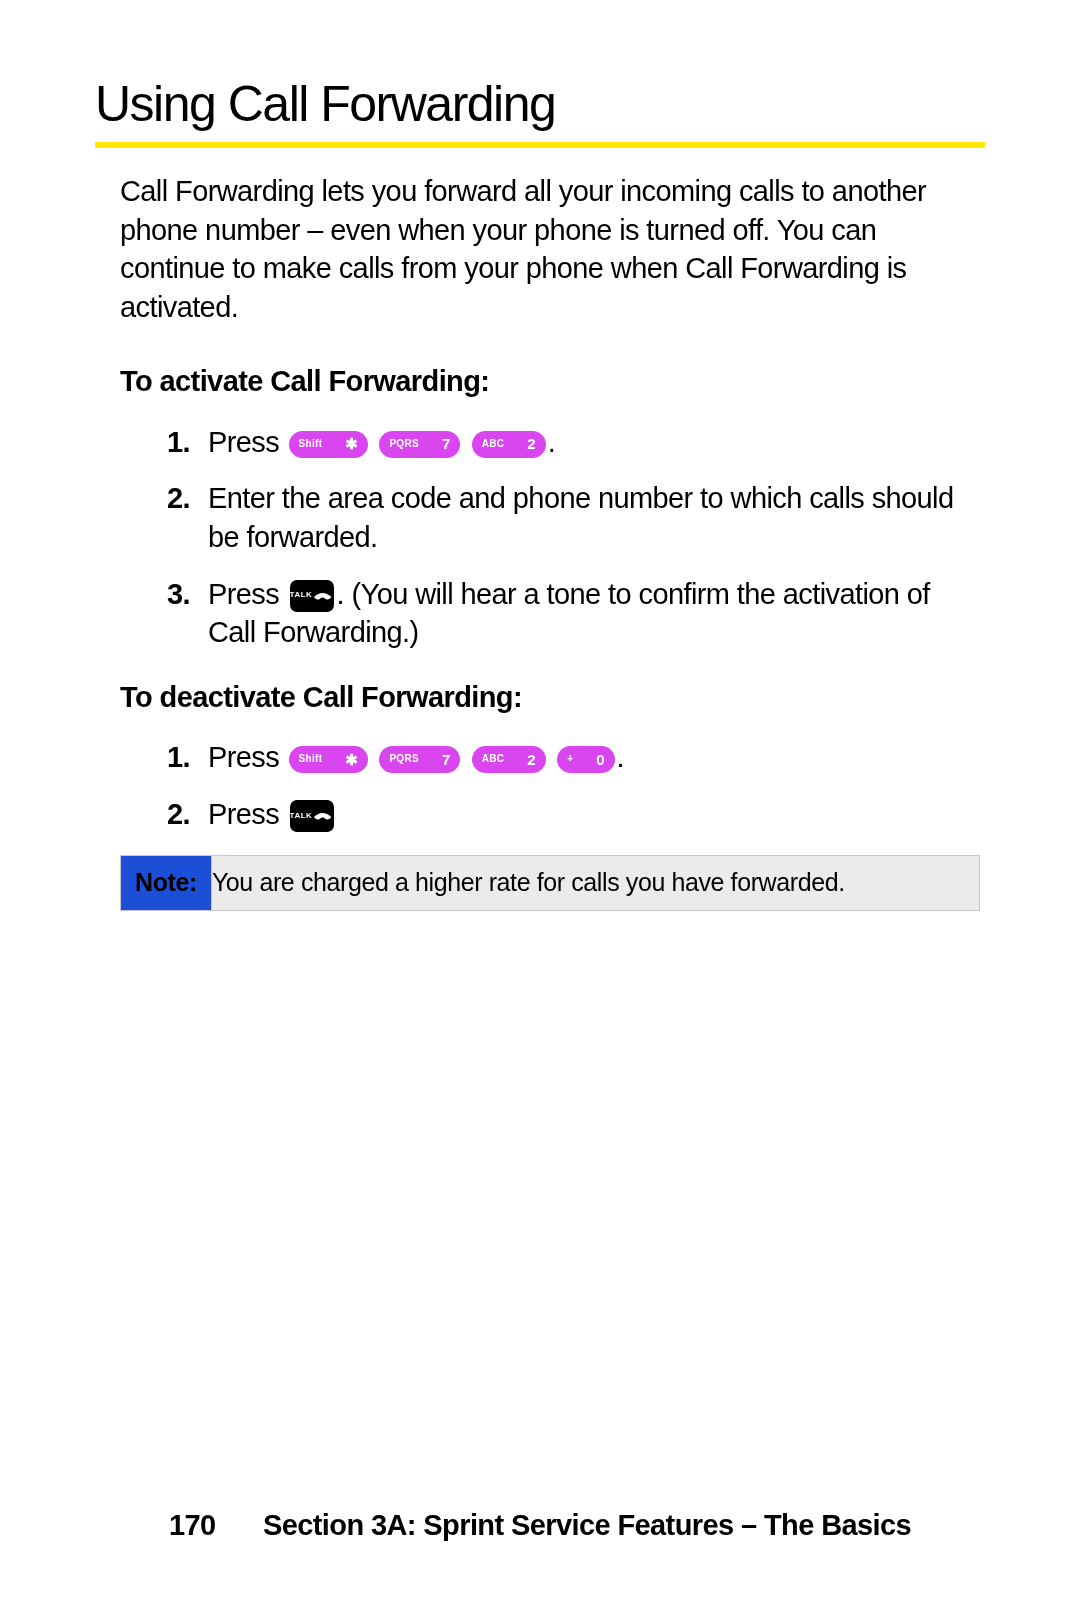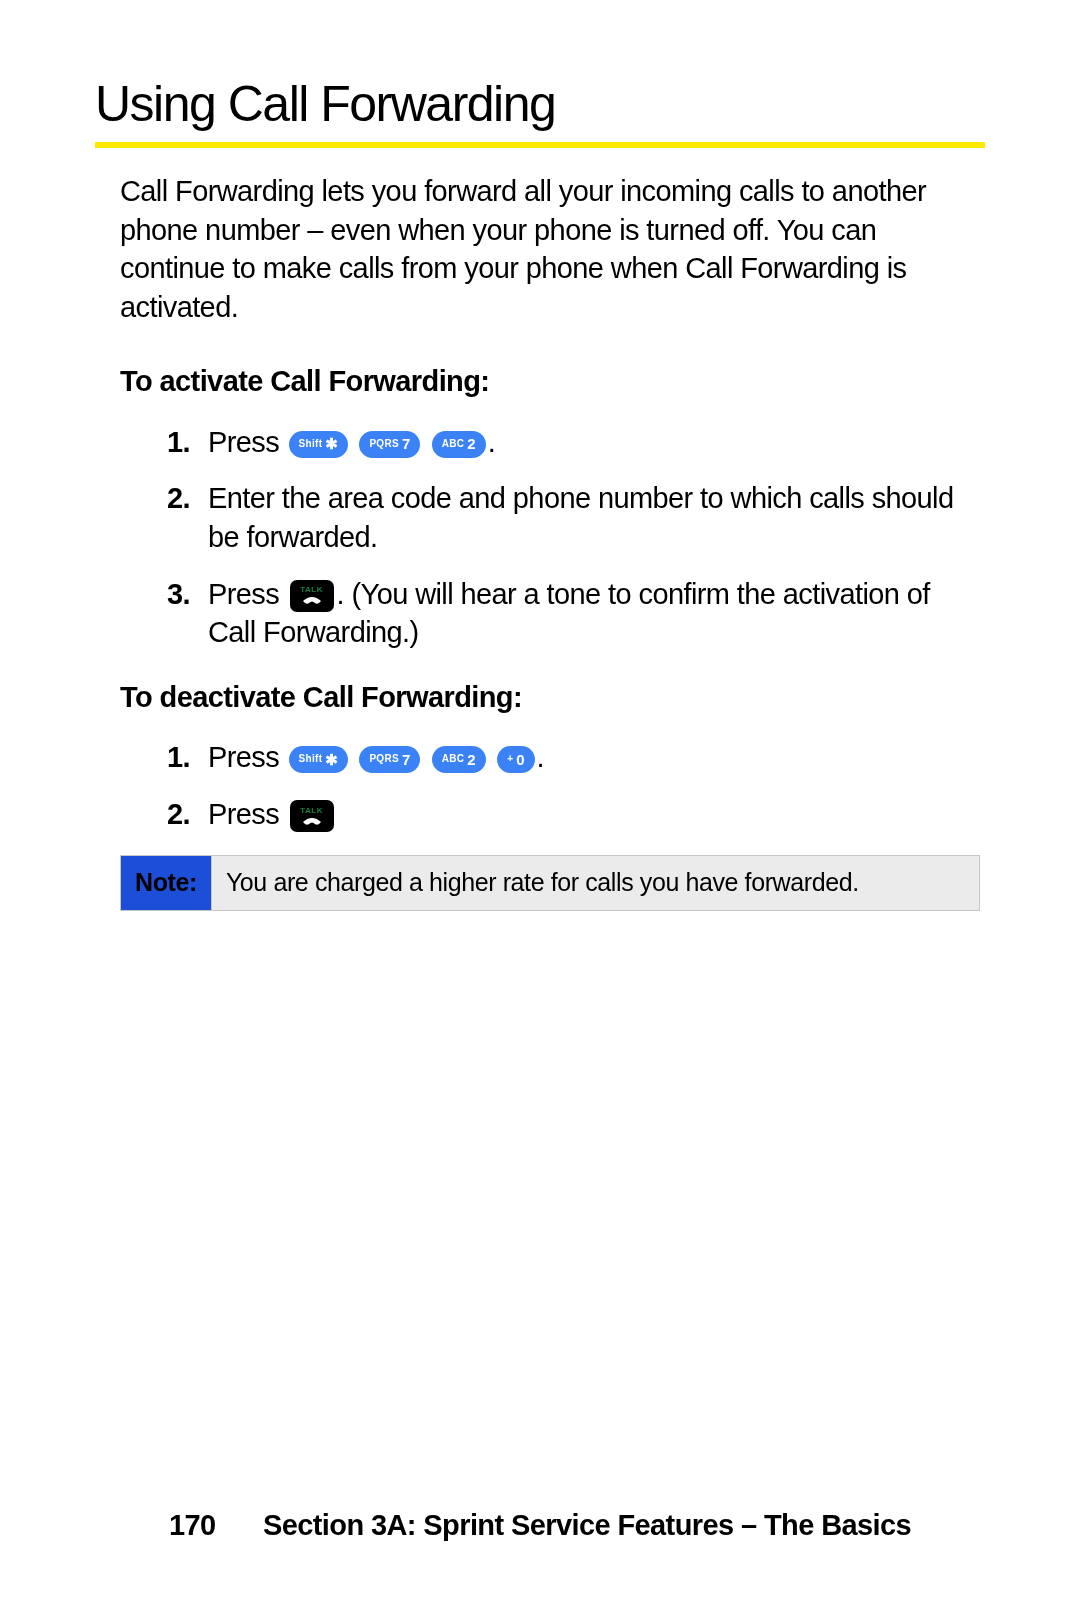--- a/index.html
+++ b/index.html
@@ -68,41 +68,42 @@
     text-align: right;
     margin-right: 18px;
   }
   ol.steps > li .step-body {
     flex: 1;
   }
   .key {
     display: inline-flex;
     align-items: center;
     justify-content: space-between;
-    background: #3b82f6;
+    background: #d946ef;
     color: #fff;
     border-radius: 14px;
     height: 26px;
     padding: 0 10px 1px 10px;
     vertical-align: middle;
     font-size: 14px;
     font-weight: 700;
     line-height: 1;
     margin: 0 2px;
     letter-spacing: 0;
+    gap: 20px;
   }
   .key .small { font-size: 10px; margin-right: 3px; letter-spacing: 0.3px;}
   .key .big { font-size: 15px; }
   .talk-key {
     display: inline-flex;
-    flex-direction: column;
+    flex-direction: row;
     align-items: center;
     justify-content: center;
     background: #000;
-    color: #15803d;
+    color: #ffffff;
     border-radius: 7px;
     width: 44px;
     height: 32px;
     vertical-align: middle;
     margin: 0 3px;
     line-height: 1;
   }
   .talk-key .talk-label {
     font-size: 8px;
     font-weight: 700;
@@ -122,21 +123,21 @@
   .note-row .note-label {
     background: #1d4ed8;
     font-weight: 700;
     padding: 10px 14px;
     border-right: 1px solid #c7c7c7;
     white-space: nowrap;
   }
   .note-row .note-text {
     flex: 1;
     background: #ebebeb;
-    padding: 10px 14px;
+    padding: 10px 0;
   }
   .footer {
     position: absolute;
     left: 95px;
     right: 95px;
     bottom: 78px;
     font-size: 29px;
     font-weight: 700;
     letter-spacing: -0.6px;
     text-align: center;

